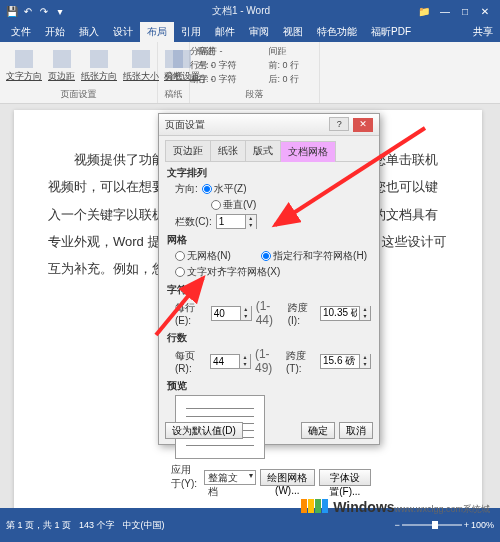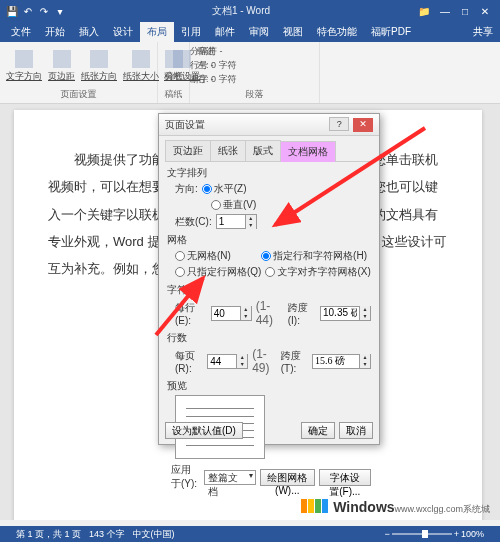--- a/index.html
+++ b/index.html
@@ -42,21 +42,21 @@
 .dlg-title .btns span { display:inline-block; width:20px; height:14px; text-align:center; margin-left:1px; }
 .dlg-title .btns .help { background:#e8e8e8; border:1px solid #bbb; font-size:9px; line-height:12px; }
 .dlg-title .btns .close { background:#d9534f; color:#fff; font-size:9px; line-height:13px; }
 
 .dlg-tabs { display:flex; border-bottom:1px solid #ccc; margin:4px 6px 0; }
 .dlg-tabs .dt { padding:3px 7px; border:1px solid #ccc; border-bottom:none; background:#e8e8e8; font-size:10px; margin-right:-1px; cursor:pointer; }
 .dlg-tabs .dt.active { background:#f0abfc; position:relative; top:1px; }
 
 .dlg-body { padding:4px 8px; }
 .fieldset { margin-bottom:4px; }
-.fs-label { font-size:10px; margin-bottom:2px; }
+.fs-label { font-size:10px; margin-bottom:2px;font-weight:bold; }
 .row { display:flex; align-items:center; gap:4px; margin:2px 0 2px 8px; font-size:10px; }
 .row label { display:flex; align-items:center; gap:2px; white-space:nowrap; }
 .row input[type=radio] { width:10px; height:10px; }
 .spin { display:inline-flex; align-items:center; border:1px solid #999; background:#fff; height:15px; }
 .spin input { border:none; width:28px; font-size:10px; text-align:left; padding:0 2px; outline:none; }
 .spin .sp { width:11px; display:flex; flex-direction:column; border-left:1px solid #999; }
 .spin .sp span { height:7px; font-size:6px; line-height:6px; text-align:center; background:#eee; cursor:pointer; }
 .hint { color:#666; font-size:12px; }
 .chk { display:flex; align-items:center; gap:2px; font-size:10px; }
 .chk input { width:10px; height:10px; }
@@ -69,21 +69,21 @@
 .sel::after { content:"▾"; position:absolute; right:2px; top:0; font-size:8px; }
 .btn { border:1px solid #999; background:linear-gradient(#fdfdfd,#e5e5e5); padding:1px 6px; font-size:10px; height:17px; cursor:pointer; }
 
 .dlg-foot { position:absolute; bottom:5px; left:6px; right:6px; display:flex; align-items:center; gap:4px; }
 .dlg-foot .spacer { flex:1; }
 
 
 .arrow { position:absolute; pointer-events:none; }
 
 
-.status { position:absolute; bottom:0; left:0; right:0; height:16px; background:#2b579a; color:#fff; font-size:9px; display:flex; align-items:center; padding:0 16px; gap:8px; }
+.status { position:absolute; bottom:0; left:0; right:0; height:34px; background:#2b579a; color:#fff; font-size:9px; display:flex; align-items:center; padding:0 6px; gap:8px; }
 .status .spacer { flex:1; }
 .status .zoom { display:flex; align-items:center; gap:2px; }
 .status .slider { width:60px; height:2px; background:rgba(255,255,255,.5); position:relative; }
 .status .slider .th { width:6px; height:8px; background:#fff; position:absolute; left:50%; top:-3px; }
 
 
 .wm { position:absolute; right:10px; bottom:26px; font-size:14px; color:#333; display:flex; align-items:center; gap:4px; font-weight:600; }
 .wm .bars span { display:inline-block; width:6px; height:14px; margin-right:1px; }
 .wm .bars span:nth-child(1){background:#ff8c00;} 
 .wm .bars span:nth-child(2){background:#ffc107;}
@@ -166,20 +166,25 @@
     <div class="lbl">稿纸</div>
   </div>
   <div class="rgroup" style="width:130px">
     <div class="icons" style="flex-direction:column;gap:0;align-items:flex-start">
       <div style="display:flex;gap:26px">
         <div class="rmini">
           <div>缩进</div>
           <div>左: 0 字符</div>
           <div>右: 0 字符</div>
         </div>
+        <div class="rmini">
+          <div>间距</div>
+          <div>前: 0 行</div>
+          <div>后: 0 行</div>
+        </div>
       </div>
     </div>
     <div class="lbl">段落</div>
   </div>
 </div>
 
 <div class="docarea">
   <div class="page">
     <p>视频提供了功能强大的方法帮助您证明您的观点。当您单击联机视频时，可以在想要添加的视频的嵌入代码中进行粘贴。您也可以键入一个关键字以联机搜索最适合您的文档的视频。为使您的文档具有专业外观，Word 提供了页眉、页脚、封面和文本框设计，这些设计可互为补充。例如，您可以添加匹配的封面、页眉和提要栏。</p>
   </div>
@@ -235,24 +240,20 @@
             <span>无网格(N)</span>
           </label>
         <label>
             <input type="radio" checked="" style="">
             <span>指定行和字符网格(H)</span>
           </label>
       </div>
       <div class="row" style="justify-content:space-between;margin-right:4px">
         <label>
             <input type="radio" style="">
-            <span>只指定行网格(Q)</span>
-          </label>
-        <label>
-            <input type="radio" style="">
             <span>文字对齐字符网格(X)</span>
           </label>
       </div>
     </div>
 
     <div class="fieldset">
       <div class="fs-label">字符数</div>
       <div class="row">
         <span>每行(E):</span>
         <span class="spin">
@@ -281,21 +282,21 @@
         <span class="spin">
             <input value="44" style="">
             <span class="sp">
               <span>▴</span>
               <span>▾</span>
             </span>
           </span>
         <span class="hint">(1-49)</span>
         <span>跨度(T):</span>
         <span class="spin">
-            <input style="width: 46px; font-family: Liberation Serif, serif;" value="15.6 磅">
+            <input style="width: 38px;" value="15.6 磅">
             <span class="sp">
               <span>▴</span>
               <span>▾</span>
             </span>
           </span>
       </div>
     </div>
 
     <div class="fieldset">
       <div class="fs-label">预览</div>

